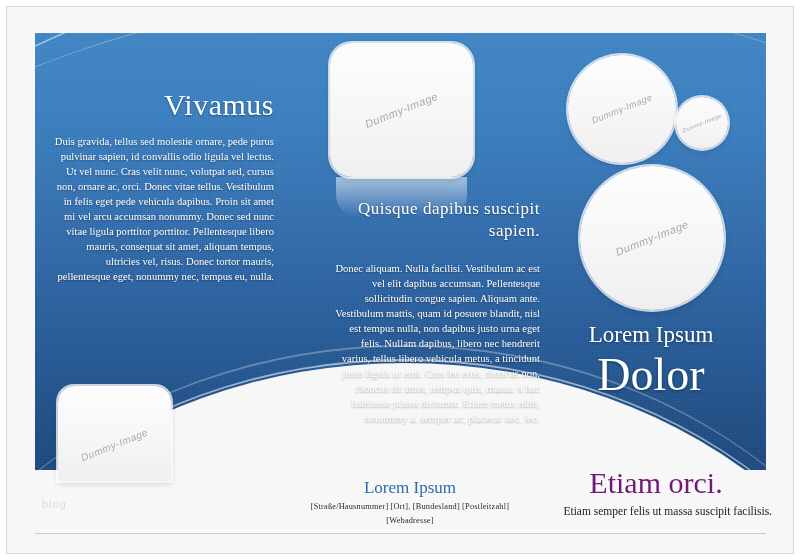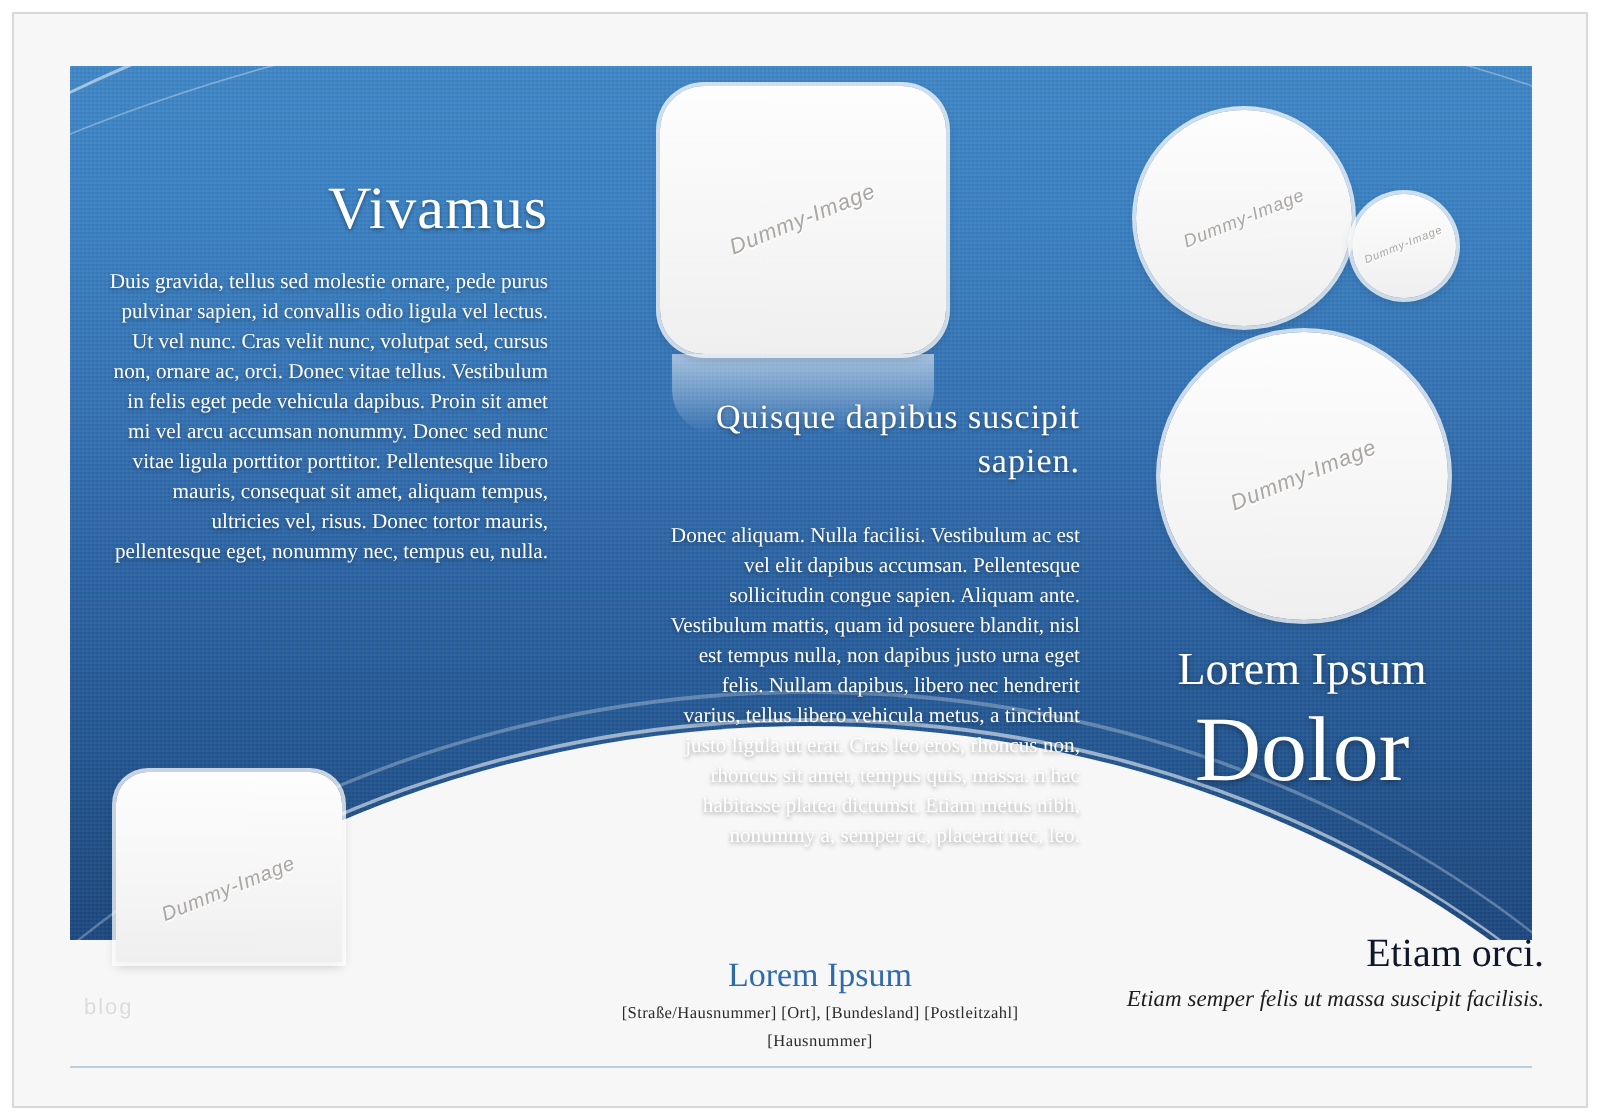--- a/index.html
+++ b/index.html
@@ -221,32 +221,31 @@
     margin: 0 0 5px 0;
     letter-spacing: .2px;
   }
 
   .footer-right {
     position: absolute;
     left: 540px; top: 466px; width: 232px;
     text-align: right;
   }
   .footer-right .fr-title {
-    color: #0f172a;
-    font-size: 20px;
+    color: #701a75;
+    font-size: 30px;
     margin: 0 0 4px 0;
-    text-align: right;
+    text-align: center;
   }
   .footer-right .fr-sub {
     color: #1d1d1d;
     font-size: 11.5px;
     line-height: 1.3;
     margin: 0;
     text-align: right;
-    font-style: italic;
   }
 
   .blog-watermark {
     position: absolute;
     left: 42px; top: 498px;
     color: #dcdcdc;
     font-family: Liberation Sans, sans-serif;
     font-size: 11px;
     letter-spacing: 1px;
   }
@@ -310,21 +309,21 @@
   </div>
 
   <div id="col-right">
     <div class="lorem-ipsum">Lorem Ipsum</div>
     <div class="dolor">Dolor</div>
   </div>
 
   <div class="footer-center">
     <div class="fc-title">Lorem Ipsum</div>
     <div class="fc-line">[Straße/Hausnummer] [Ort], [Bundesland] [Postleitzahl]</div>
-    <div class="fc-line">[Hausnummer]</div>
+    <div class="fc-line">[Webadresse]</div>
   </div>
 
   <div class="footer-right">
     <div class="fr-title">Etiam orci.</div>
     <div class="fr-sub">Etiam semper felis ut massa suscipit facilisis.</div>
   </div>
 
   <div class="blog-watermark">blog</div>
 
   <div class="footer-rule"></div>

